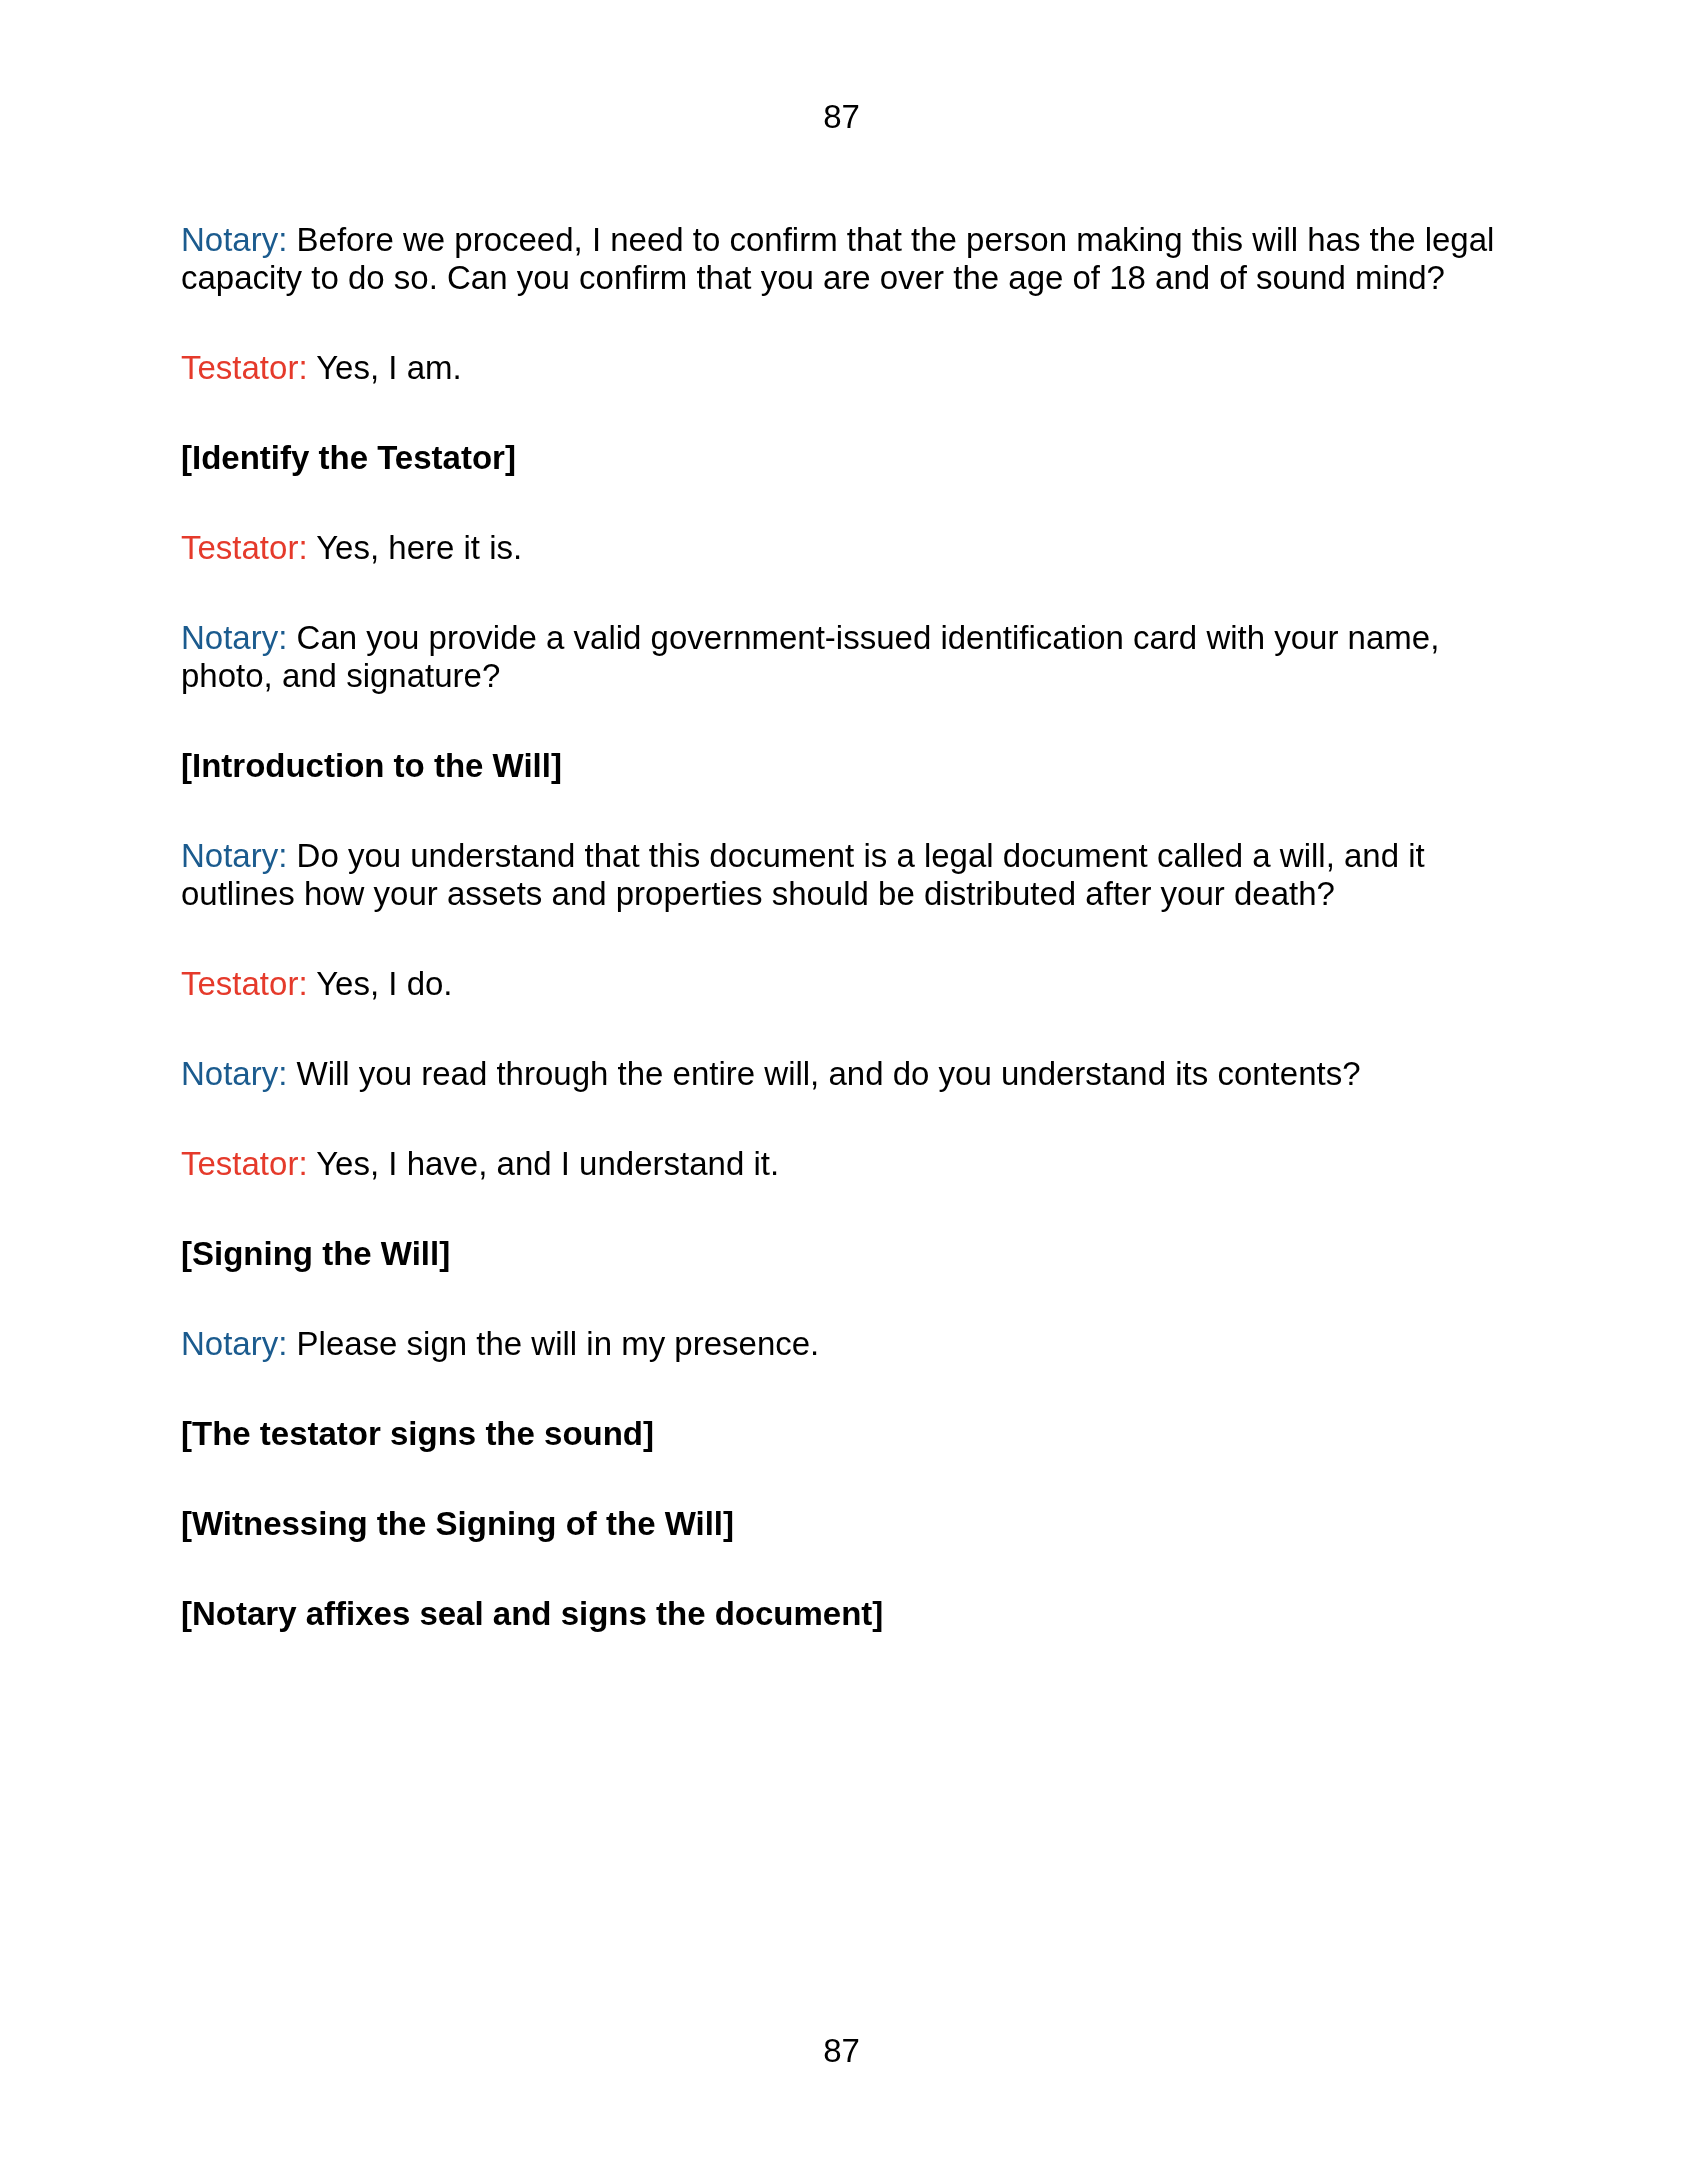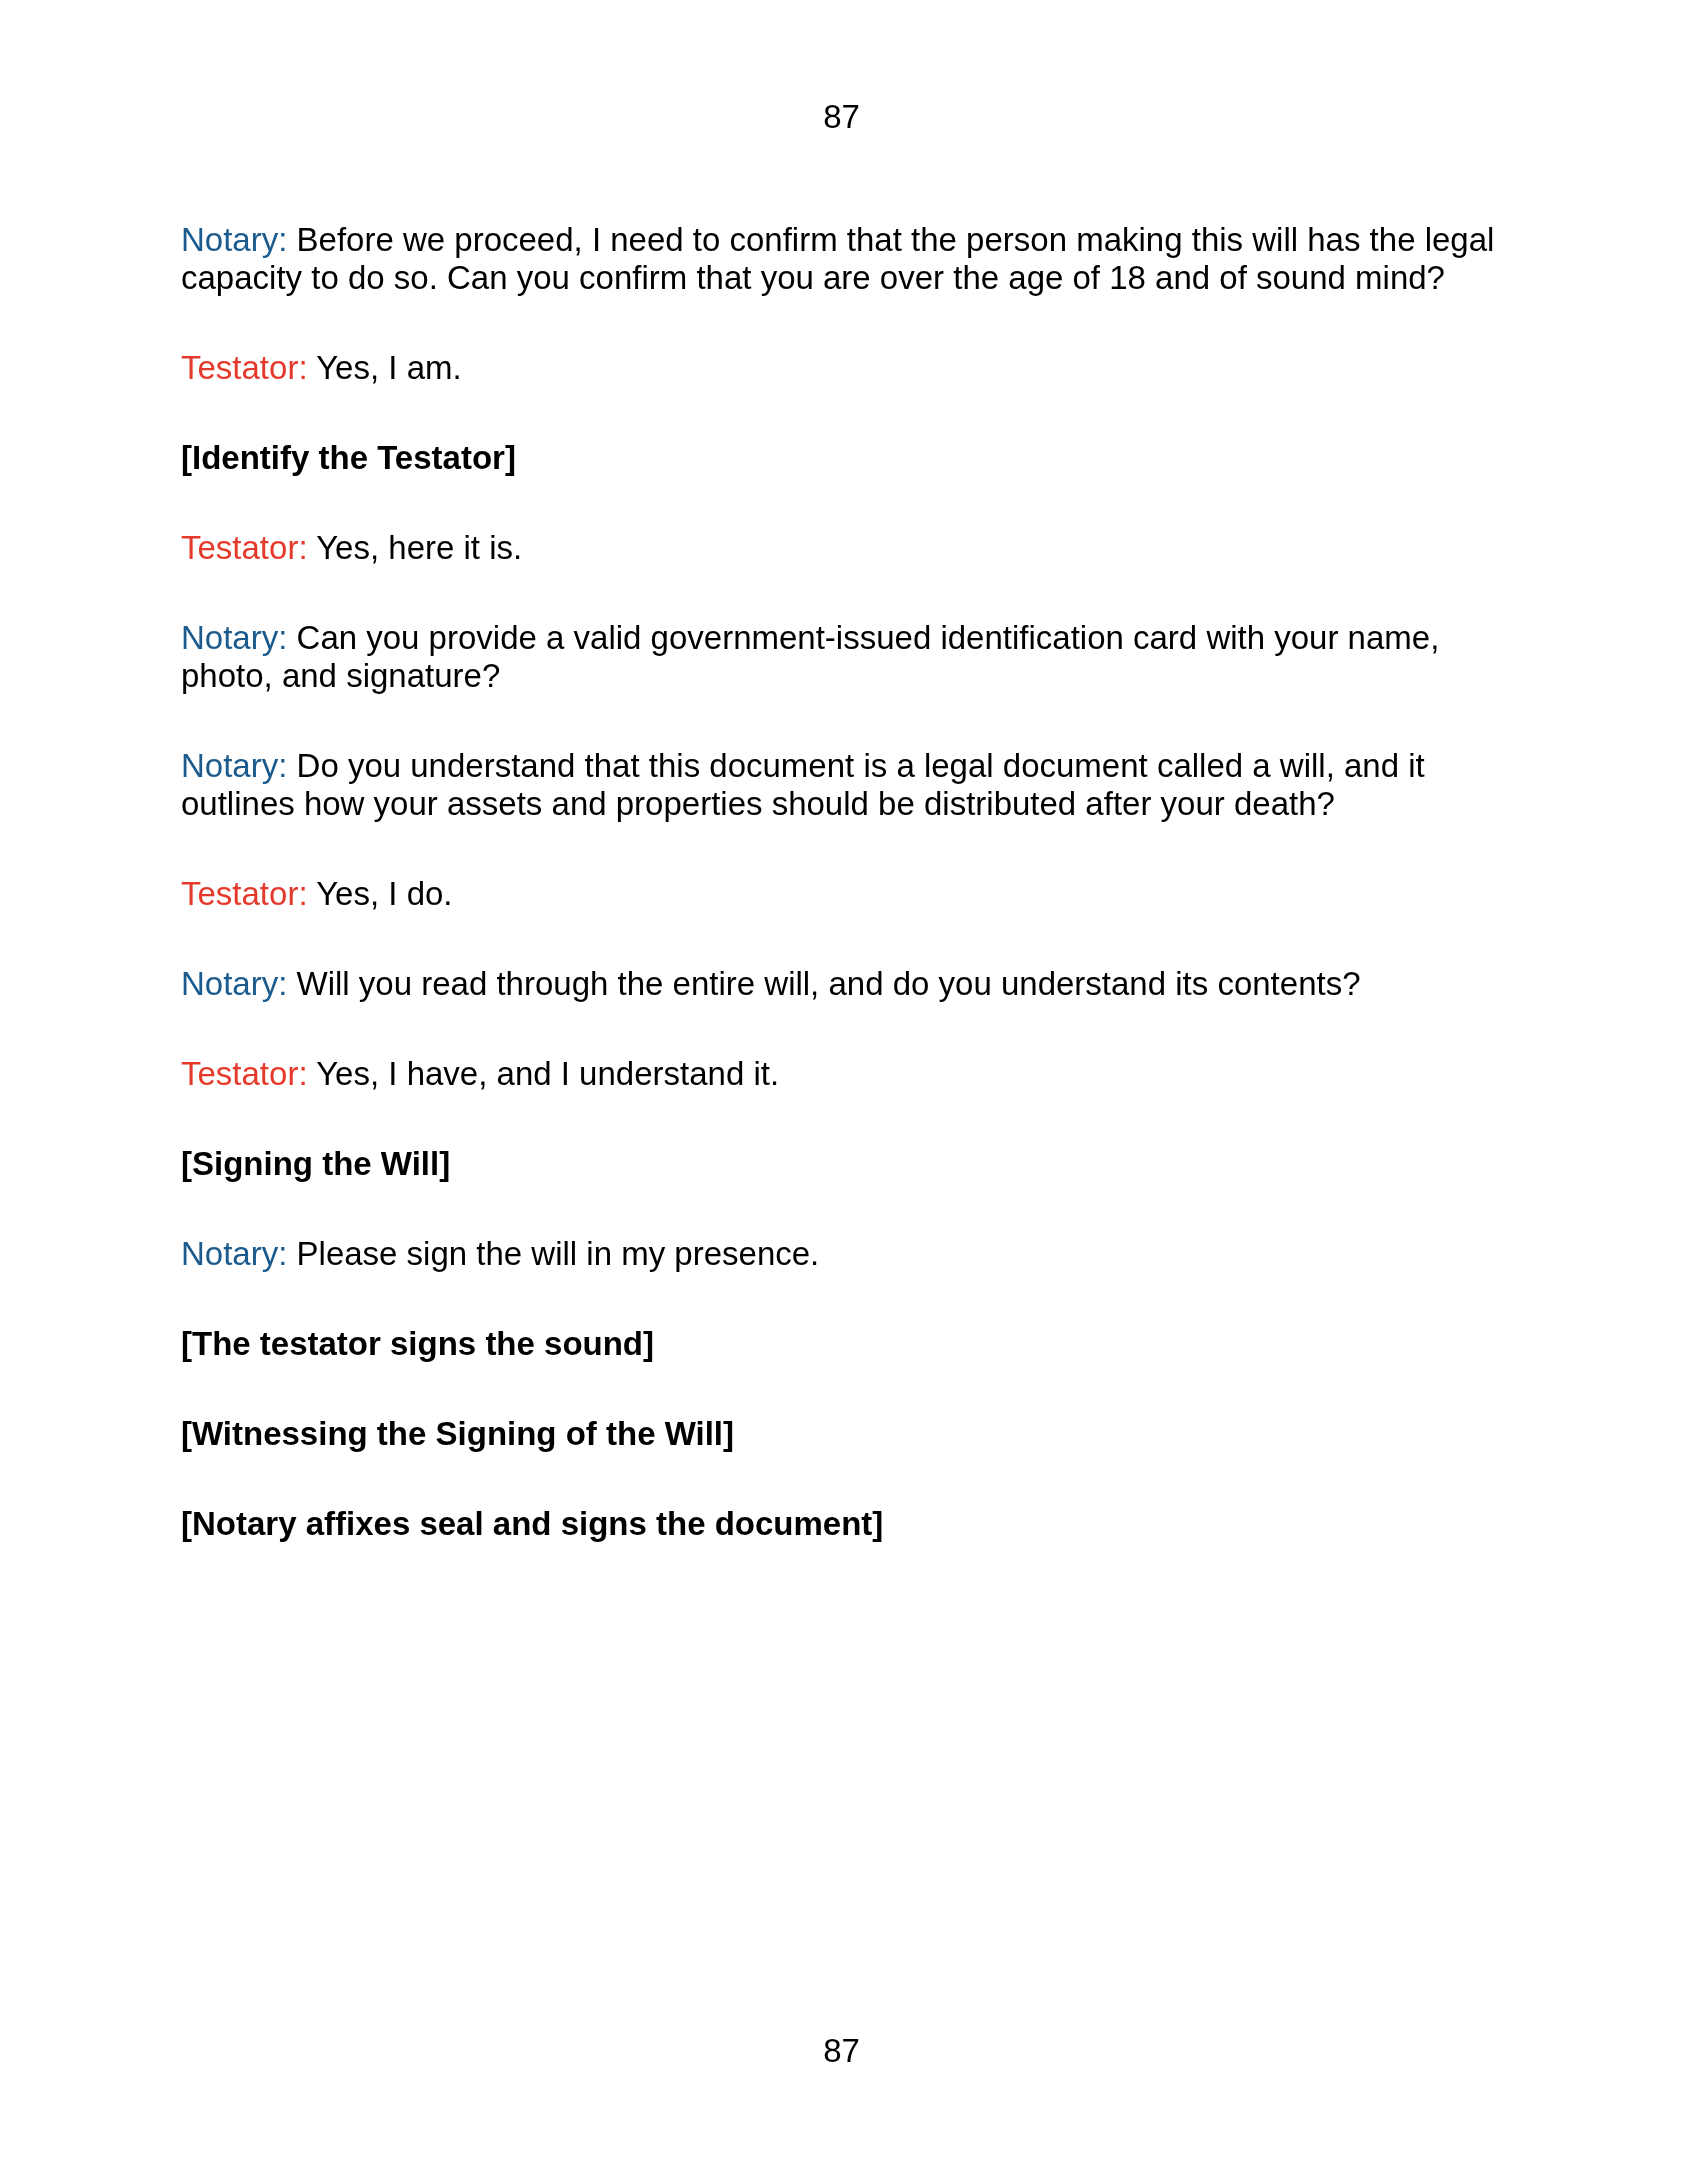--- a/index.html
+++ b/index.html
@@ -59,20 +59,21 @@
 
 <div class="page">
   <div class="page-number top">87</div>
 
   <div class="transcript">
       <p><span class="speaker notary">Notary:</span><span> Before we proceed, I need to confirm that the person making this will has the legal capacity to do so. Can you confirm that you are over the age of 18 and of sound mind?</span></p>
       <p><span class="speaker testator">Testator:</span><span> Yes, I am.</span></p>
       <p class="direction">[Identify the Testator]</p>
       <p><span class="speaker testator">Testator:</span><span> Yes, here it is.</span></p>
       <p><span class="speaker notary">Notary:</span><span> Can you provide a valid government-issued identification card with your name, photo, and signature?</span></p>
+      <p class="direction">[Introduction to the Will]</p>
       <p><span class="speaker notary">Notary:</span><span> Do you understand that this document is a legal document called a will, and it outlines how your assets and properties should be distributed after your death?</span></p>
       <p><span class="speaker testator">Testator:</span><span> Yes, I do.</span></p>
       <p><span class="speaker notary">Notary:</span><span> Will you read through the entire will, and do you understand its contents?</span></p>
       <p><span class="speaker testator">Testator:</span><span> Yes, I have, and I understand it.</span></p>
       <p class="direction">[Signing the Will]</p>
       <p><span class="speaker notary">Notary:</span><span> Please sign the will in my presence.</span></p>
       <p class="direction">[The testator signs the sound]</p>
       <p class="direction">[Witnessing the Signing of the Will]</p>
       <p class="direction">[Notary affixes seal and signs the document]</p>
     </div>

